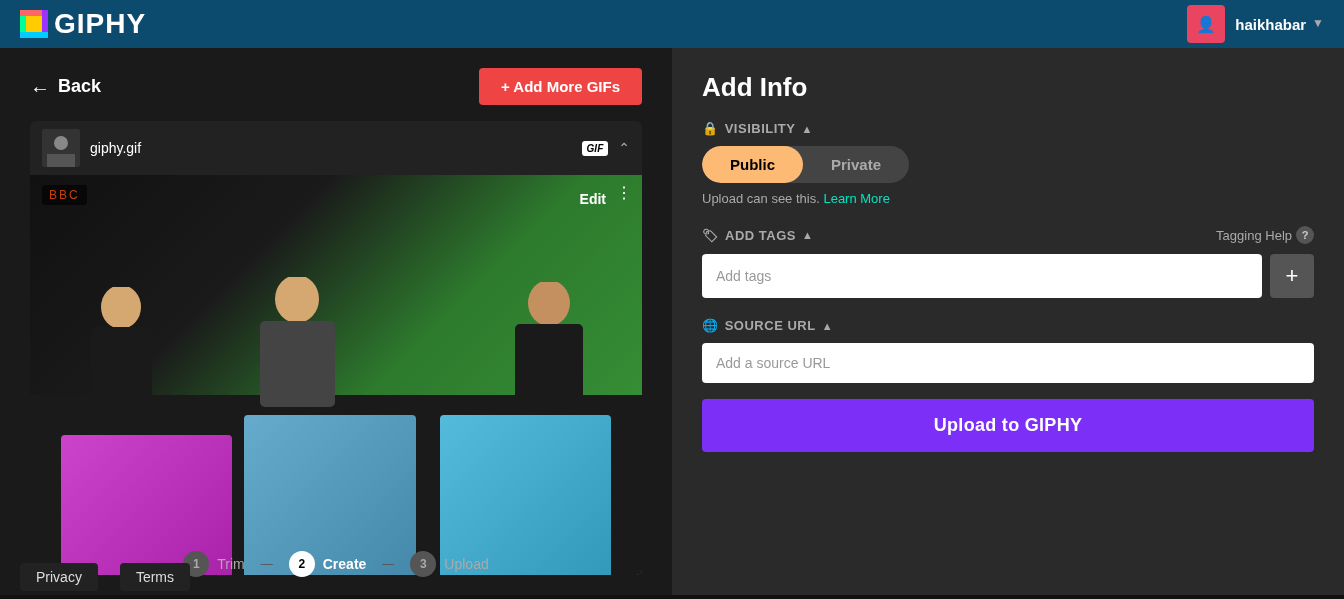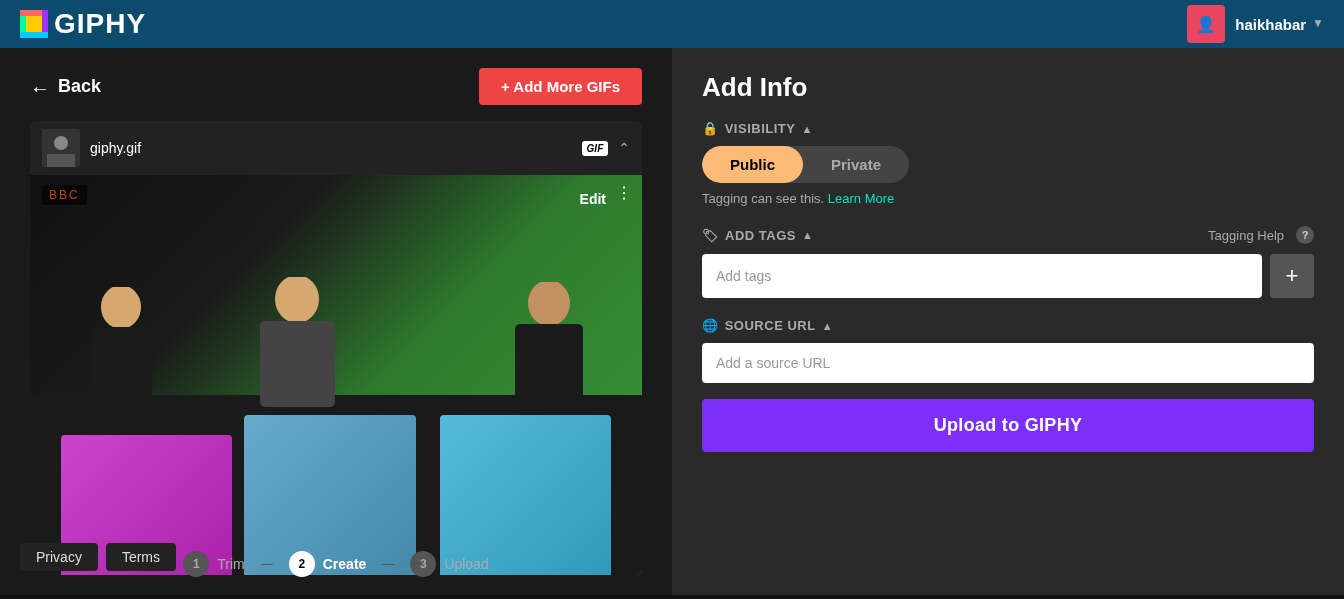--- a/index.html
+++ b/index.html
@@ -358,21 +358,21 @@
     .tags-section { margin-bottom: 20px; }
     .tags-header {
       display: flex;
       align-items: center;
       justify-content: space-between;
       margin-bottom: 10px;
     }
     .tagging-help {
       display: flex;
       align-items: center;
-      gap: 12px;
+      gap: 4px;
       font-size: 13px;
       color: #aaa;
       cursor: pointer;
     }
     .help-icon {
       width: 18px;
       height: 18px;
       border-radius: 50%;
       background: #555;
       display: flex;
@@ -446,24 +446,24 @@
     .download-link {
       text-align: center;
       color: #aaa;
       font-size: 14px;
       cursor: pointer;
     }
 
     
     .footer {
       position: absolute;
-      bottom: 28px;
+      bottom: 8px;
       left: 20px;
       display: flex;
-      gap: 8px;
+      gap: 22px;
       margin-top: 10px;
     }
     .footer-link {
       background: #222;
       color: #ddd;
       font-size: 14px;
       font-weight: 500;
       padding: 6px 16px;
       border-radius: 4px;
       cursor: pointer;
@@ -594,21 +594,21 @@
       <div class="section-label">
         <span class="section-icon">🔒</span>
         <span>Visibility</span>
         <span class="caret-icon">▲</span>
       </div>
       <div class="toggle-group">
         <button class="toggle-btn on">Public</button>
         <button class="toggle-btn off">Private</button>
       </div>
       <div class="visibility-desc">
-        <span>Tagging can see this.</span>
+        <span>Upload can see this.</span>
         <a class="learn-more">Learn More</a>
       </div>
     </div>
 
     
     <div class="tags-section">
       <div class="tags-header">
         <div class="section-label" style="margin-bottom:0;">
           <span class="section-icon">🏷</span>
           <span>Add Tags</span>

